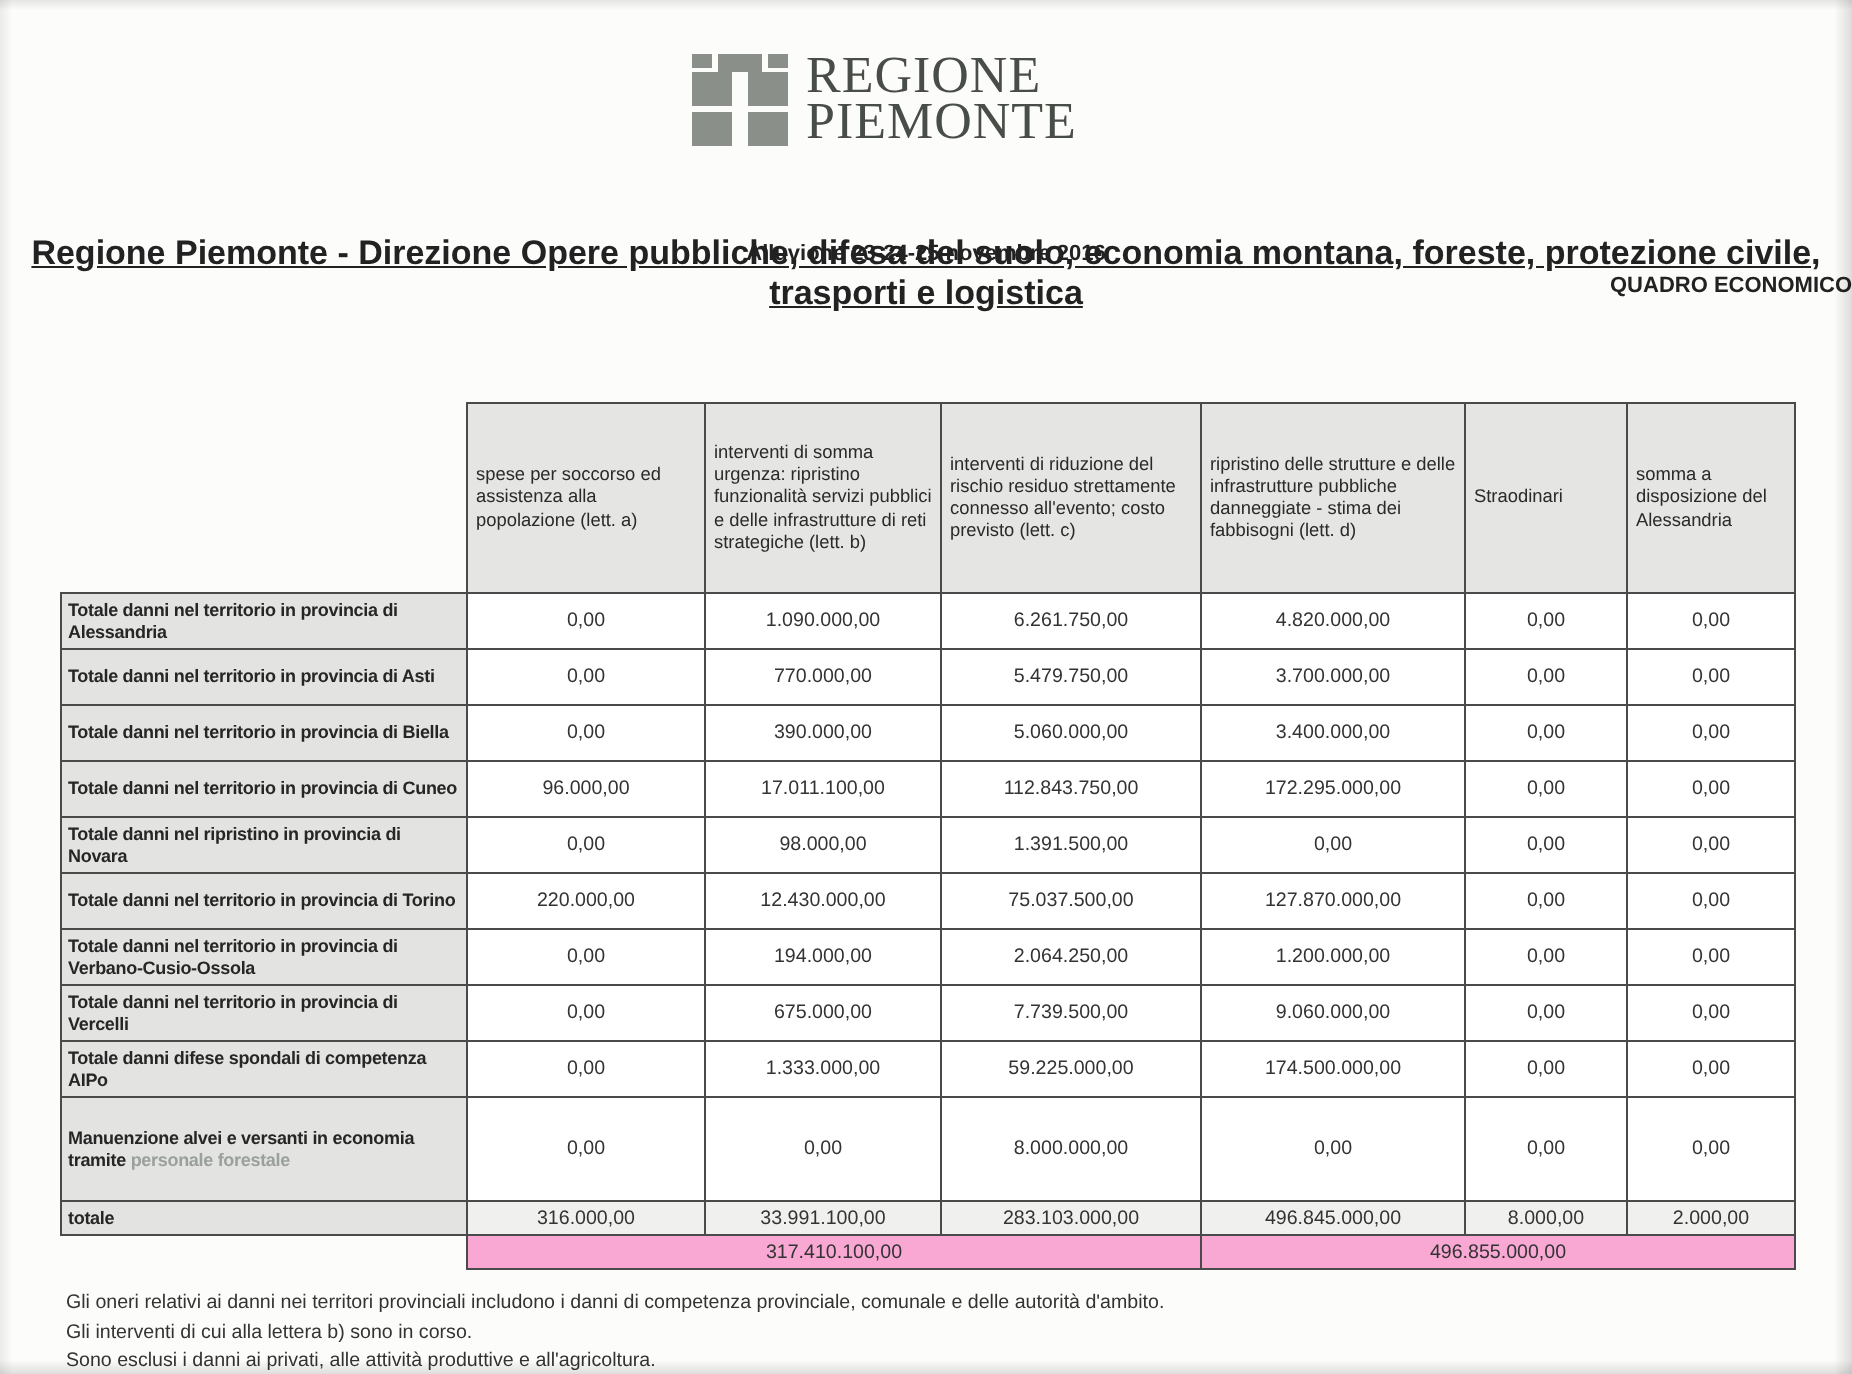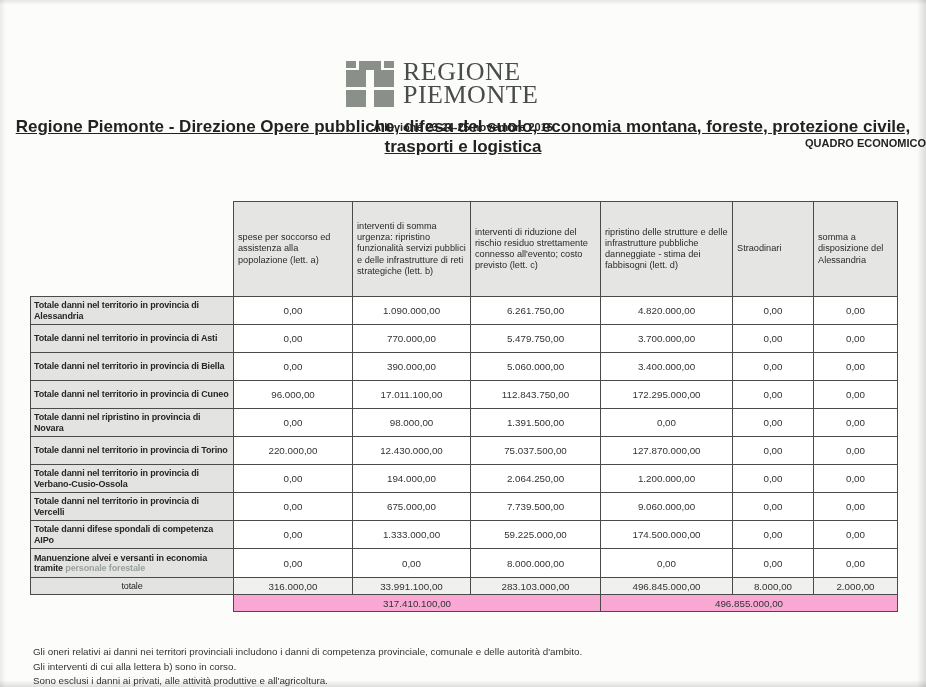--- a/index.html
+++ b/index.html
@@ -17,21 +17,21 @@
     font-family:"Liberation Sans",sans-serif;color:var(--text);
   }
   
   .edge{position:absolute;pointer-events:none;}
   .edge-right{right:0;top:0;width:9px;height:100%;background:linear-gradient(to right,rgba(0,0,0,0),rgba(0,0,0,0.13));}
   .edge-bottom{left:0;bottom:0;width:100%;height:7px;background:linear-gradient(to bottom,rgba(0,0,0,0),rgba(0,0,0,0.12));}
   .edge-top{left:0;top:0;width:100%;height:5px;background:linear-gradient(to bottom,rgba(0,0,0,0.09),rgba(0,0,0,0));}
   .edge-left{left:0;top:0;width:6px;height:100%;background:linear-gradient(to right,rgba(0,0,0,0.07),rgba(0,0,0,0));}
 
   
-  .logo{position:absolute;top:27px;left:346px;display:flex;align-items:center;gap:9px;margin-top:34px;}
+  .logo{position:absolute;top:27px;left:346px;display:flex;align-items:center;gap:9px;}
   .logo-mark{position:relative;width:48px;height:46px;}
   .logo-mark .sq{position:absolute;width:20px;height:17px;background:var(--logo-gray);}
   .sq-tl{left:0;top:9px;} .sq-tr{left:28px;top:9px;}
   .sq-bl{left:0;top:29px;} .sq-br{left:28px;top:29px;}
   .logo-ribbon{position:absolute;left:10px;top:0;width:28px;height:9px;background:var(--logo-gray);
     border-left:3px solid #fcfcfb;border-right:3px solid #fcfcfb;box-sizing:border-box;}
   .logo-ribbon::before{content:"";position:absolute;left:-13px;top:0;width:10px;height:7px;background:var(--logo-gray);}
   .logo-ribbon::after{content:"";position:absolute;right:-13px;top:0;width:10px;height:7px;background:var(--logo-gray);}
   .logo-text{font-family:"Liberation Serif",serif;font-size:26px;line-height:0.88;color:#484d48;letter-spacing:0.5px;}
 
@@ -42,27 +42,27 @@
   .heading{position:absolute;top:137px;left:0;width:100%;text-align:right;font-size:11px;font-weight:bold;color:#222;}
 
   
   table.qe{position:absolute;top:201px;left:30px;width:867px;border-collapse:collapse;table-layout:fixed;}
   table.qe td,table.qe th{border:1.5px solid var(--border);box-sizing:border-box;overflow:hidden;}
   tr.header-row{height:95px;}
   .head-cell{background:var(--header-bg);font-weight:normal;text-align:left;vertical-align:middle;
     font-size:9.2px;line-height:1.22;padding:2px 4px;color:#2a2a2a;}
   .blank-cell{border:none !important;background:transparent;}
   tr.data-row{height:28px;}
-  tr.tall-row{height:29px;}
+  tr.tall-row{height:52px;}
   .label-cell{background:var(--label-bg);font-weight:bold;font-size:9px;line-height:1.15;
     padding:1px 3px;vertical-align:middle;letter-spacing:-0.15px;color:#262626;}
   .light-text{color:#9aa09e;font-weight:bold;}
   .value-cell{background:#fff;text-align:center;font-size:9.8px;color:#333;vertical-align:middle;padding:1px 2px;}
   tr.total-row{height:17px;}
-  tr.total-row .label-cell{font-weight:normal;text-align:center;}
+  tr.total-row .label-cell{font-weight:bold;}
   tr.total-row .value-cell{background:var(--total-bg);}
   tr.grand-row{height:17px;}
   .grand-cell{background:#f9a8d4;text-align:center;font-size:9.8px;color:#333;vertical-align:middle;}
 
   
   .footnotes{position:absolute;left:33px;top:645px;font-size:9.8px;line-height:14.5px;color:#333;}
 </style>
 </head>
 <body>
 

